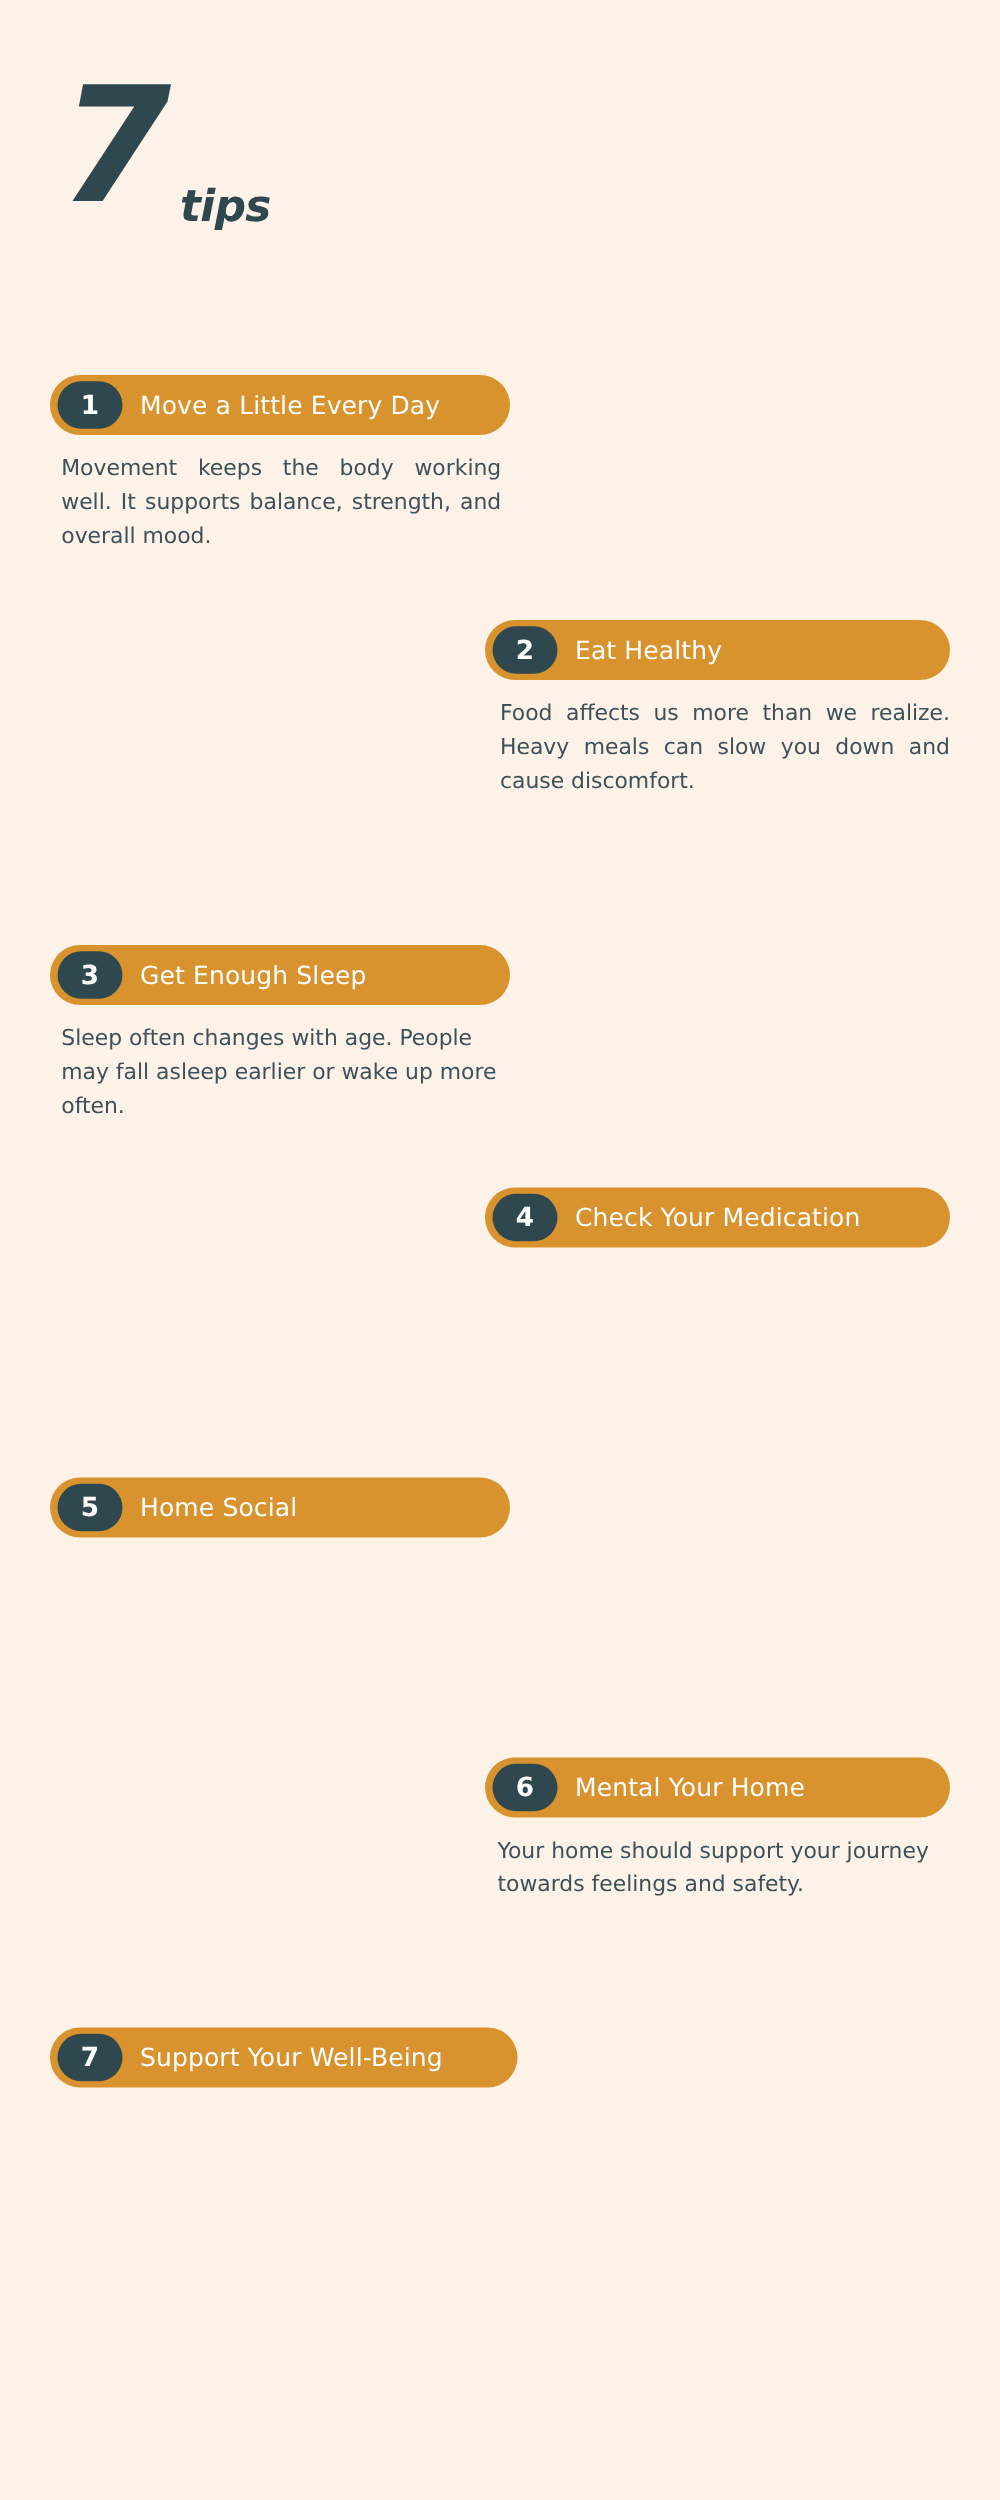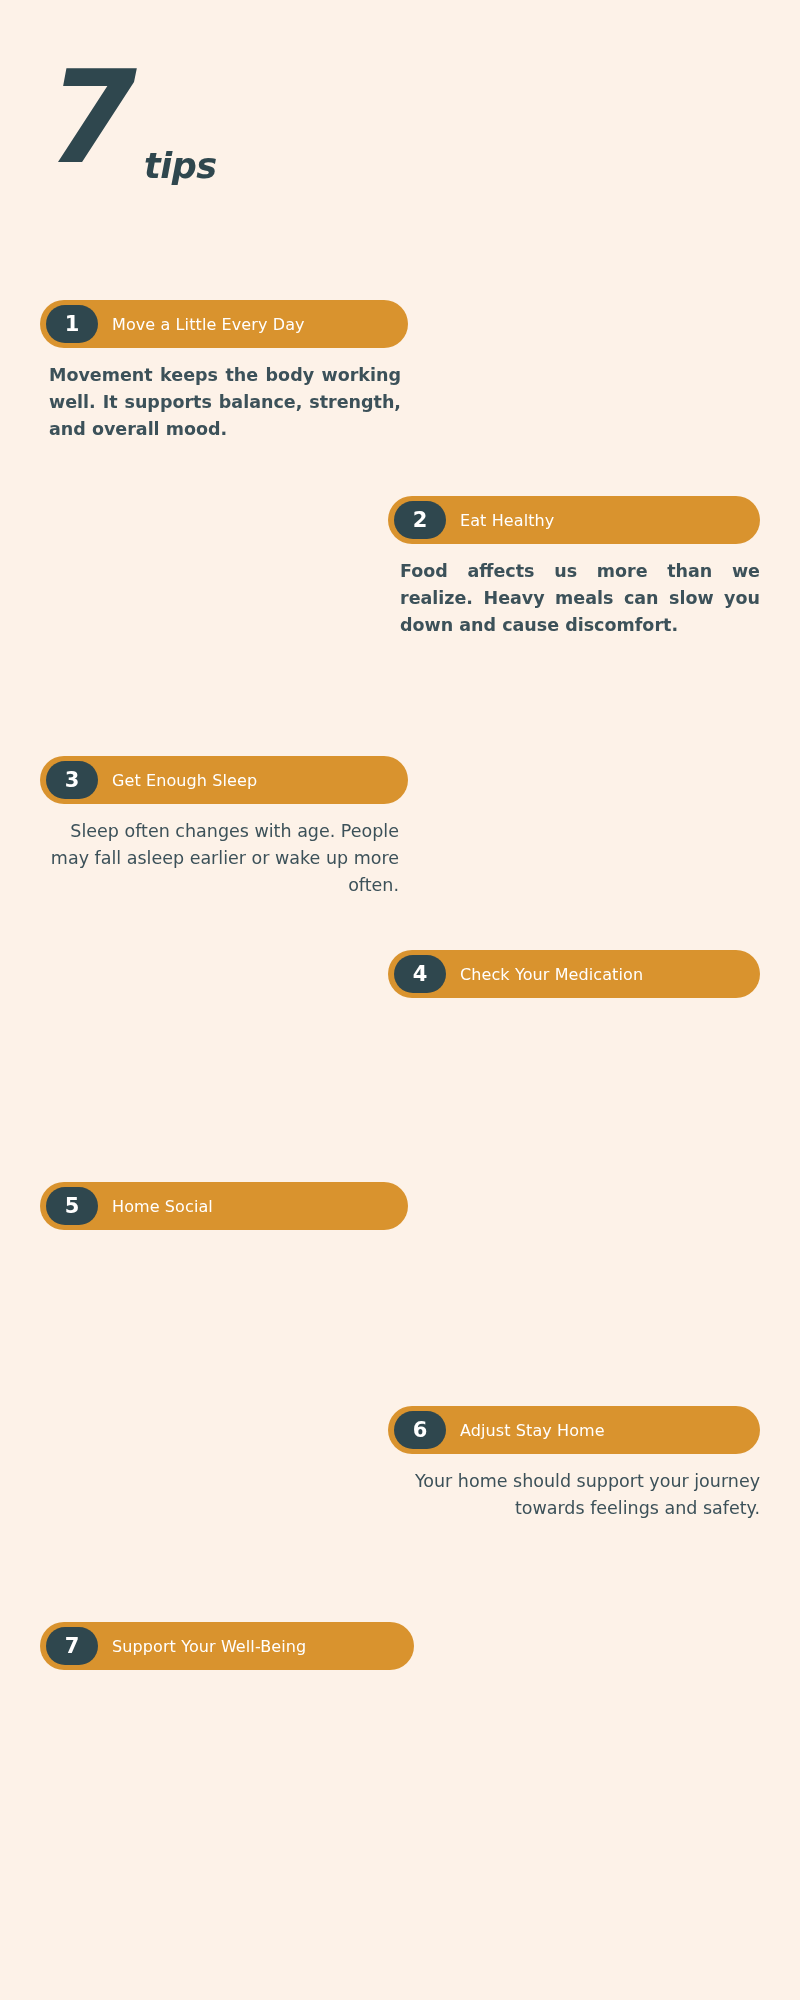--- a/index.html
+++ b/index.html
@@ -90,34 +90,34 @@
     color: #FFFFFF;
     display: flex;
     align-items: center;
     justify-content: center;
     font-size: 21px;
     font-weight: 700;
     margin-right: 14px;
   }
   .pill-title {
     color: #FFFFFF;
-    font-size: 16px;
+    font-size: 20px;
     font-weight: 400;
     letter-spacing: 0.1px;
   }
 
   .tip-body {
     margin-top: 14px;
     color: #3C5159;
     font-size: 17.5px;
     line-height: 1.54;
     font-weight: 400;
   }
-  .tip-body.justify { text-align: justify; text-align-last: left; font-weight: bold; }
-  .tip-body.leftal  { text-align: right; }
+  .tip-body.justify { text-align: justify; text-align-last: left; }
+  .tip-body.leftal  { text-align: left; }
 
   
   #tip-1 { top: 300px; }
   #tip-1 .tip-body { width: 352px; padding-left: 9px; }
 
   #tip-2 { top: 496px; text-align: right; }
   #tip-2 .tip-body { width: 360px; margin-left: auto; }
 
   #tip-3 { top: 756px; }
   #tip-3 .tip-body { width: 350px; padding-left: 9px; }
@@ -187,21 +187,21 @@
   <div class="tip left" id="tip-5">
     <div class="pill">
       <span class="badge">5</span>
       <span class="pill-title">Home Social</span>
     </div>
   </div>
 
   <div class="tip right" id="tip-6">
     <div class="pill">
       <span class="badge">6</span>
-      <span class="pill-title">Adjust Stay Home</span>
+      <span class="pill-title">Mental Your Home</span>
     </div>
     <div class="tip-body leftal">Your home should support your journey towards feelings and safety.</div>
   </div>
 
   <div class="tip left" id="tip-7">
     <div class="pill">
       <span class="badge">7</span>
       <span class="pill-title">Support Your Well-Being</span>
     </div>
   </div>

